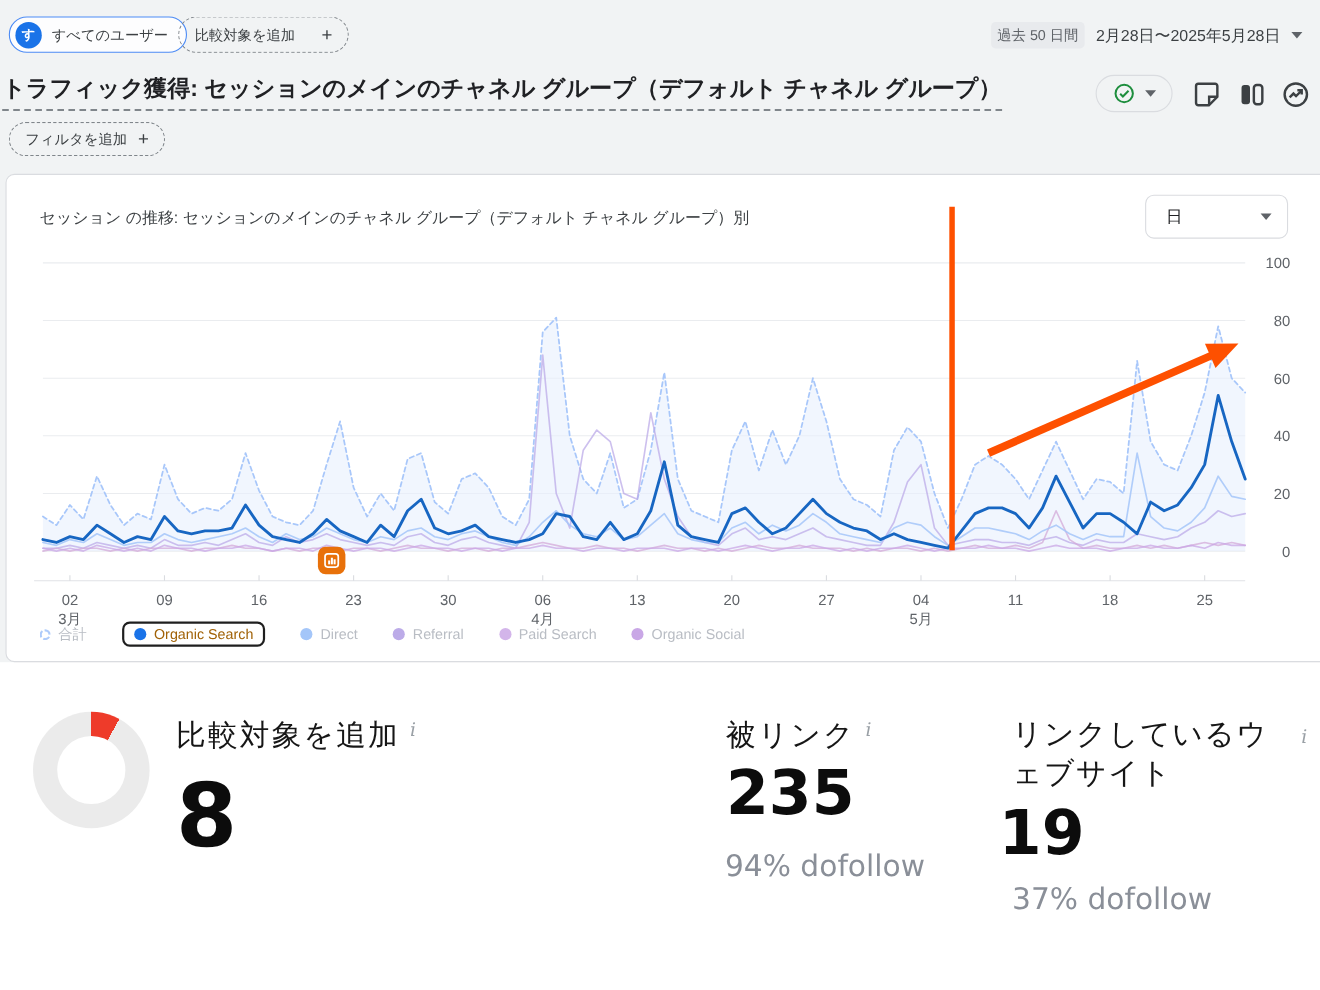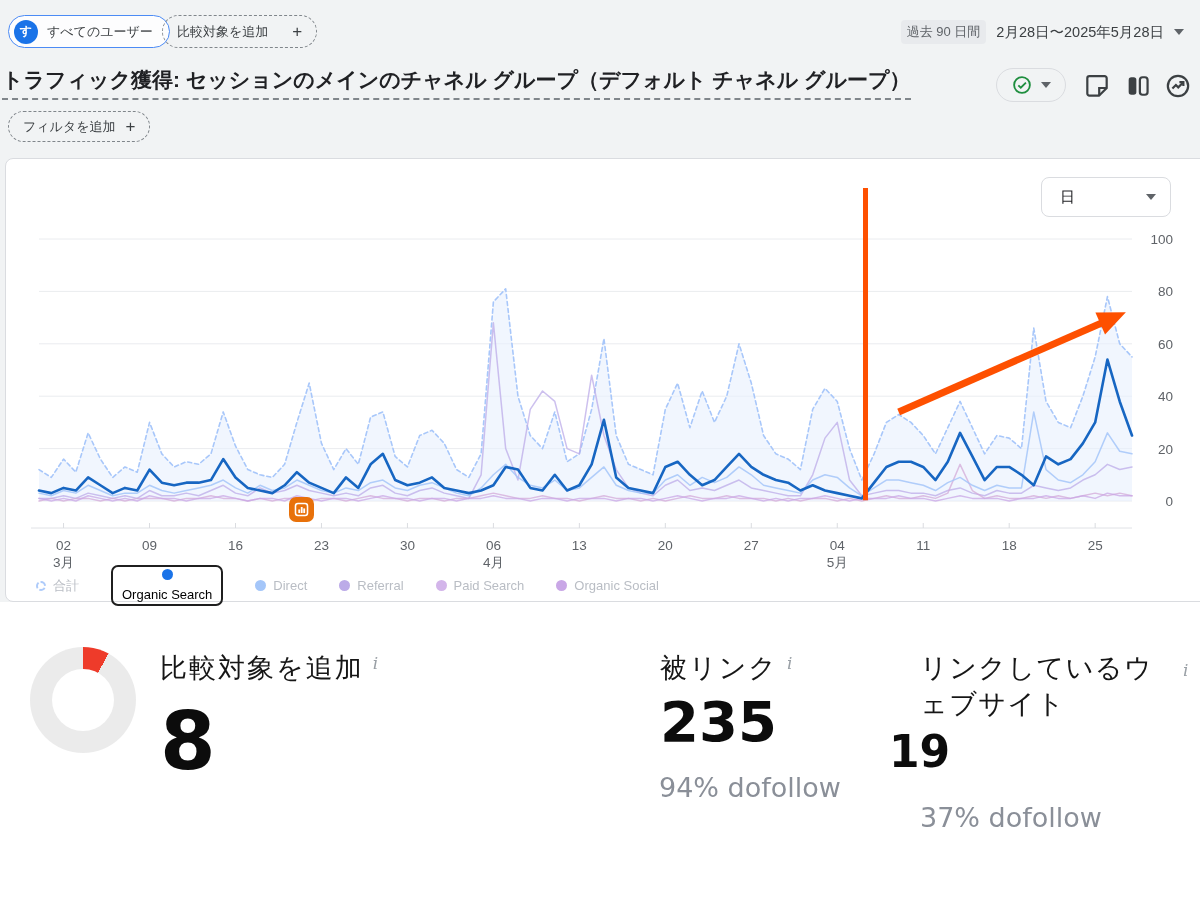--- a/index.html
+++ b/index.html
@@ -47,59 +47,59 @@
                  border-radius:8px; background:#fff; display:flex; align-items:center; justify-content:space-between;
                  padding:0 14px 0 18px; cursor:pointer; }
   .granularity .g-label { font-size:15px; color:#202124; }
   .chart-svg { position:absolute; left:0; top:0; }
 
   .annot-marker { position:absolute; left:283px; top:338px; width:25px; height:25px; background:#e8710a;
                   border-radius:7px; display:flex; align-items:center; justify-content:center; cursor:pointer; }
 
   .legend { position:absolute; left:30px; top:406px; display:flex; align-items:center; gap:32px; font-size:13px; }
   .legend-item { display:flex; align-items:center; gap:7px; color:#b9bdc4; cursor:pointer; white-space:nowrap; }
-  .legend-item.selected { border:2px solid #1f1f1f; border-radius:7px; padding:2px 9px; color:#000000; font-weight:500;flex-direction:column; }
+  .legend-item.selected { border:2px solid #1f1f1f; border-radius:7px; padding:2px 9px; color:#a16207; font-weight:500; }
   .dot { width:11px; height:11px; border-radius:50%; flex:none; }
   .dot-dashed { width:10px; height:10px; border:2px dashed #aecbfa; background:transparent; }
 
   
   .metrics-font { font-family:"DejaVu Sans","Liberation Sans",sans-serif; }
   .donut { position:absolute; left:30px; top:647px; width:106px; height:106px; border-radius:50%; }
   .donut::after { content:""; position:absolute; left:22px; top:22px; width:62px; height:62px;
                   border-radius:50%; background:#fff; }
   .m-label { position:absolute; font-size:27px; color:#161616; letter-spacing:2px; }
   .m-value { position:absolute; font-weight:700; color:#0c0c0c; line-height:1; }
   .m-sub   { position:absolute; font-size:27px; color:#8a8f98; }
   .info-i { font-family:"DejaVu Serif", serif; font-style:italic; font-size:17px; color:#9aa0a6;
             letter-spacing:0; margin-left:9px; vertical-align:8px; cursor:pointer; }
   .m-dr-label { left:160px; top:650px; }
   .m-dr-value { left:160px; top:702px; font-size:80px; }
   .m-bl-label { left:660px; top:650px; }
   .m-bl-value { left:660px; top:694px; font-size:56px; }
   .m-bl-sub   { left:659px; top:772px; }
   .m-ls-label { left:920px; top:650px; width:262px; line-height:1.35; letter-spacing:1.5px; }
   .m-ls-info  { position:absolute; left:1174px; top:660px; }
-  .m-ls-value { left:889px; top:730px; font-size:44px; }
+  .m-ls-value { left:908px; top:730px; font-size:56px; }
   .m-ls-sub   { left:920px; top:802px; }
 </style>
 </head>
 <body>
 
 <div class="top-region"></div>
 
 <div class="pill pill-audience">
   <span class="avatar">す</span>
   <span>すべてのユーザー</span>
 </div>
 <div class="pill pill-compare">
   <span>比較対象を追加</span>
   <span class="plus">+</span>
 </div>
 <div class="daterange">
-  <span class="date-badge">過去 90 日間</span>
+  <span class="date-badge">過去 50 日間</span>
   <span class="date-text">2月28日〜2025年5月28日</span>
   <span class="caret"></span>
 </div>
 
 <h1 class="report-title"><span>トラフィック獲得: セッションのメインのチャネル グループ（デフォルト チャネル グループ）</span></h1>
 <div class="quality-pill">
   <span style="display:flex;">
     <svg width="22" height="22" viewBox="0 0 24 24" fill="none">
         <circle cx="12" cy="12" r="8.6" stroke="#1e8e3e" stroke-width="2"></circle>
         <path d="M8 12.3l2.7 2.7 5.6-5.7" stroke="#1e8e3e" stroke-width="2" fill="none"></path>
@@ -125,20 +125,21 @@
       <path d="M7.2 14.2l3-3 2 2 4.2-4.2" stroke="currentColor" stroke-width="1.9"></path>
       <path d="M13.2 8.6h3.4V12" stroke="currentColor" stroke-width="1.9" fill="none"></path>
     </svg>
 </div>
 <div class="pill filter-pill">
   <span>フィルタを追加</span>
   <span class="plus">+</span>
 </div>
 
 <div class="card">
+  <div class="chart-title">セッション の推移: セッションのメインのチャネル グループ（デフォルト チャネル グループ）別</div>
   <div class="granularity">
     <span class="g-label">日</span>
     <span class="caret"></span>
   </div>
 
   <svg class="chart-svg" width="1203" height="442">
       <line x1="33" x2="1126" y1="342" y2="342" stroke="#eaecef" stroke-width="1"></line>
       <text x="1167" y="347" text-anchor="end" fill="#5f6368" font-size="13.5">0</text>
       <line x1="33" x2="1126" y1="289.6" y2="289.6" stroke="#eaecef" stroke-width="1"></line>
       <text x="1167" y="294.6" text-anchor="end" fill="#5f6368" font-size="13.5">20</text>

